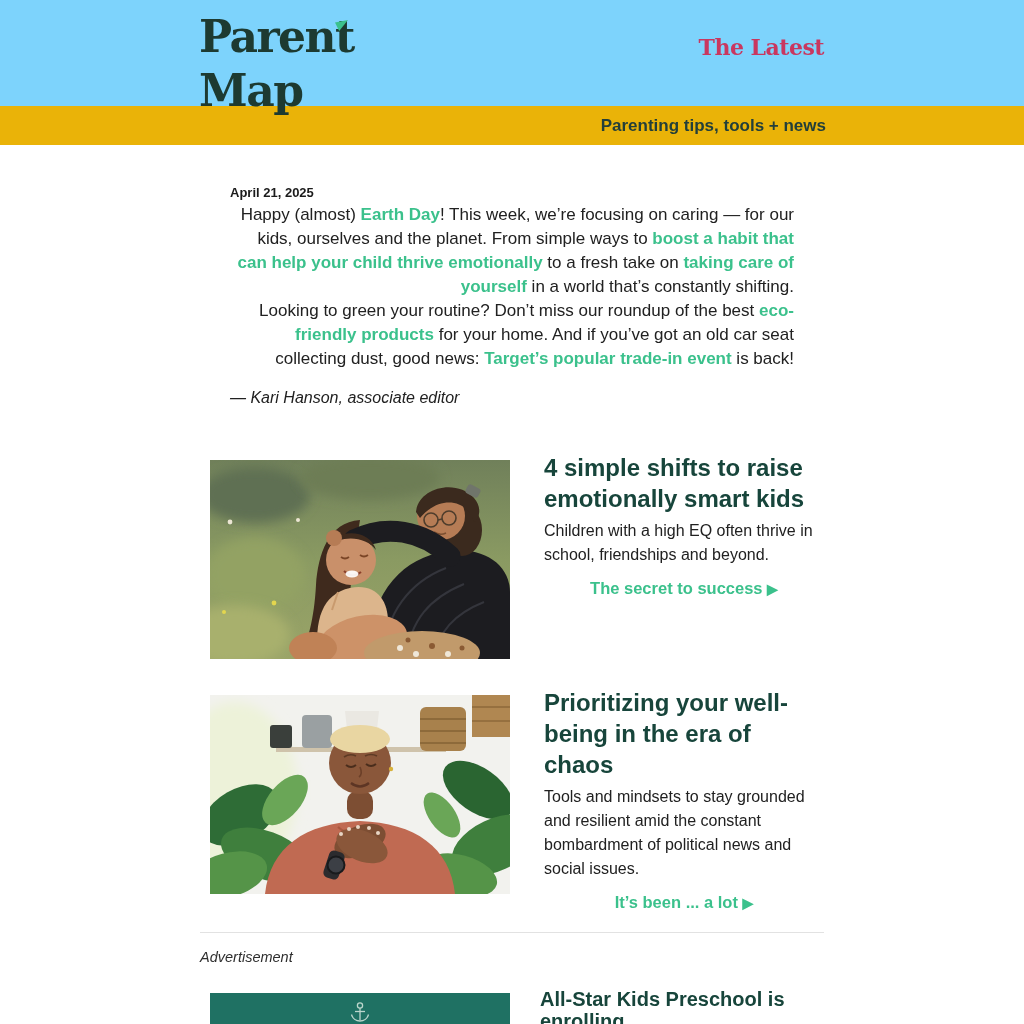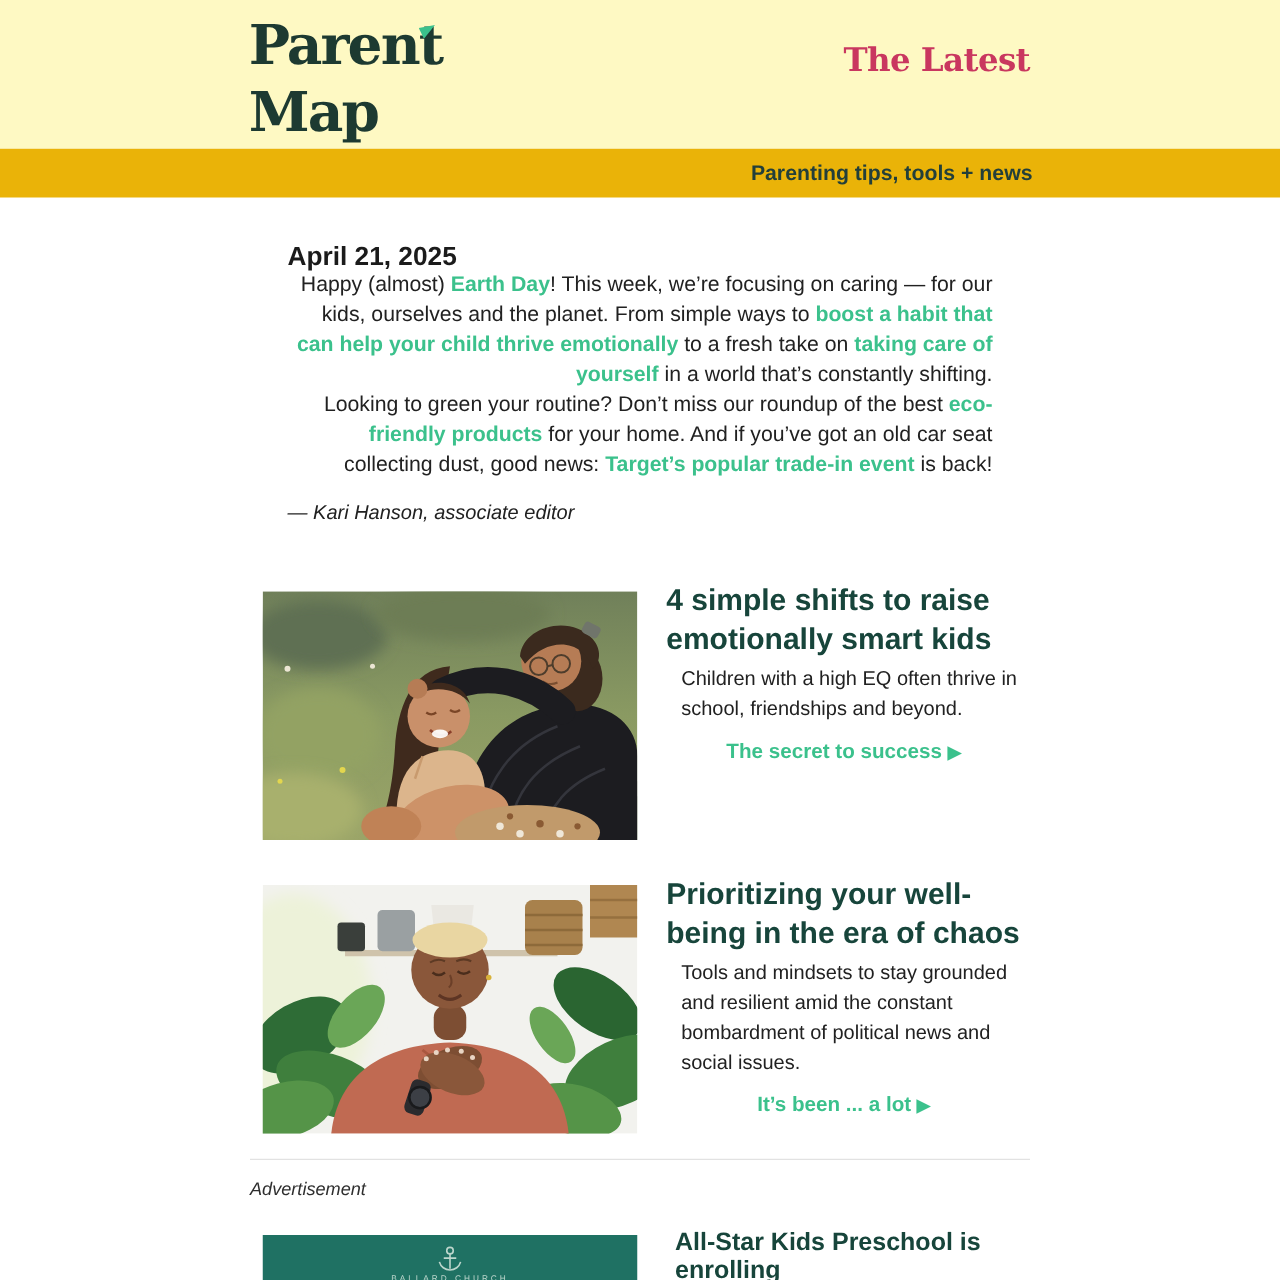--- a/index.html
+++ b/index.html
@@ -1,49 +1,49 @@
 <!DOCTYPE html>
 <html><head>
 <meta charset="utf-8">
 <style>
   * { margin:0; padding:0; box-sizing:border-box; }
   html,body { width:1024px; height:1024px; overflow:hidden; background:#ffffff;
               font-family:"Liberation Sans", sans-serif; color:#212121; }
 
   
-  .header { position:relative; height:119px; background:#fef9c3; }
+  .header { position:relative; height:106px; background:#7dd3fc; }
   .logo { position:absolute; left:199px; top:10px; z-index:3;
           font-family:"DejaVu Serif", serif; font-weight:bold; font-size:44px;
           line-height:54px; letter-spacing:-1.5px; color:#1d3a31; cursor:pointer; }
   .logo-flag { position:absolute; left:136px; top:10px; width:13px; height:11px;
                background:#3bc18c; clip-path:polygon(0 22%, 100% 0, 32% 100%); }
   .the-latest { position:absolute; right:200px; top:34px;
-                font-family:"DejaVu Serif", serif; font-weight:bold; font-size:26px;
+                font-family:"DejaVu Serif", serif; font-weight:bold; font-size:22px;
                 letter-spacing:-0.5px; color:#c9375f; }
 
   .band { position:relative; height:39px; background:#eab308; z-index:1; }
   .tagline { position:absolute; right:198px; top:50%; transform:translateY(-50%);
              font-weight:bold; font-size:17px; color:#233f3a; }
 
   
   .content { width:624px; margin:0 auto; }
   .intro { padding:0 30px; }
-  .date { margin-top:38px; font-weight:bold; font-size:21px; color:#1b1b1b; line-height:20px; }
+  .date { margin-top:38px; font-weight:bold; font-size:13px; color:#1b1b1b; line-height:20px; }
   .para { font-size:17px; line-height:24px; color:#212121;text-align:right; }
   .green-link { color:#3bc18c; font-weight:bold; cursor:pointer; }
   .byline { margin-top:15px; font-style:italic; font-size:16px; line-height:24px; color:#212121; }
 
-  .article-row { display:flex; gap:23px; align-items:flex-start; margin-left:10px; }
+  .article-row { display:flex; gap:34px; align-items:flex-start; margin-left:10px; }
   .row-1 { margin-top:42px; }
   .row-2 { margin-top:28px; }
   .article-img { flex:none; width:300px; height:199px; margin-top:8px; overflow:hidden; cursor:pointer; }
   .article-img svg { display:block; }
   .article-body { width:284px; }
   .article-title { font-weight:bold; font-size:24px; line-height:31px; color:#17453b; cursor:pointer; }
-  .article-teaser { margin-top:5px; font-size:16px; line-height:24px; color:#212121;margin-left:12px; }
+  .article-teaser { margin-top:5px; font-size:16px; line-height:24px; color:#212121; }
   .article-cta { margin-top:12px; font-weight:bold; font-size:16.5px; color:#3bc18c; cursor:pointer;text-align:center; }
   .cta-arrow { font-size:14px; }
 
   .divider { margin-top:20px; border:none; border-top:1px solid #e2e2e2; }
   .ad-label { margin-top:16px; text-align:left; font-style:italic; font-size:14.5px; color:#2e2e2e; }
   .ad-row { display:flex; gap:30px; align-items:flex-start; margin-left:10px; margin-top:21px; }
   .ad-img { flex:none; width:300px; height:199px; margin-top:7px; cursor:pointer; }
   .ad-title { font-weight:bold; font-size:20px; line-height:22px; color:#17453b; cursor:pointer; }
   .ad-title-wrap { padding-top:2px; }
 </style>

